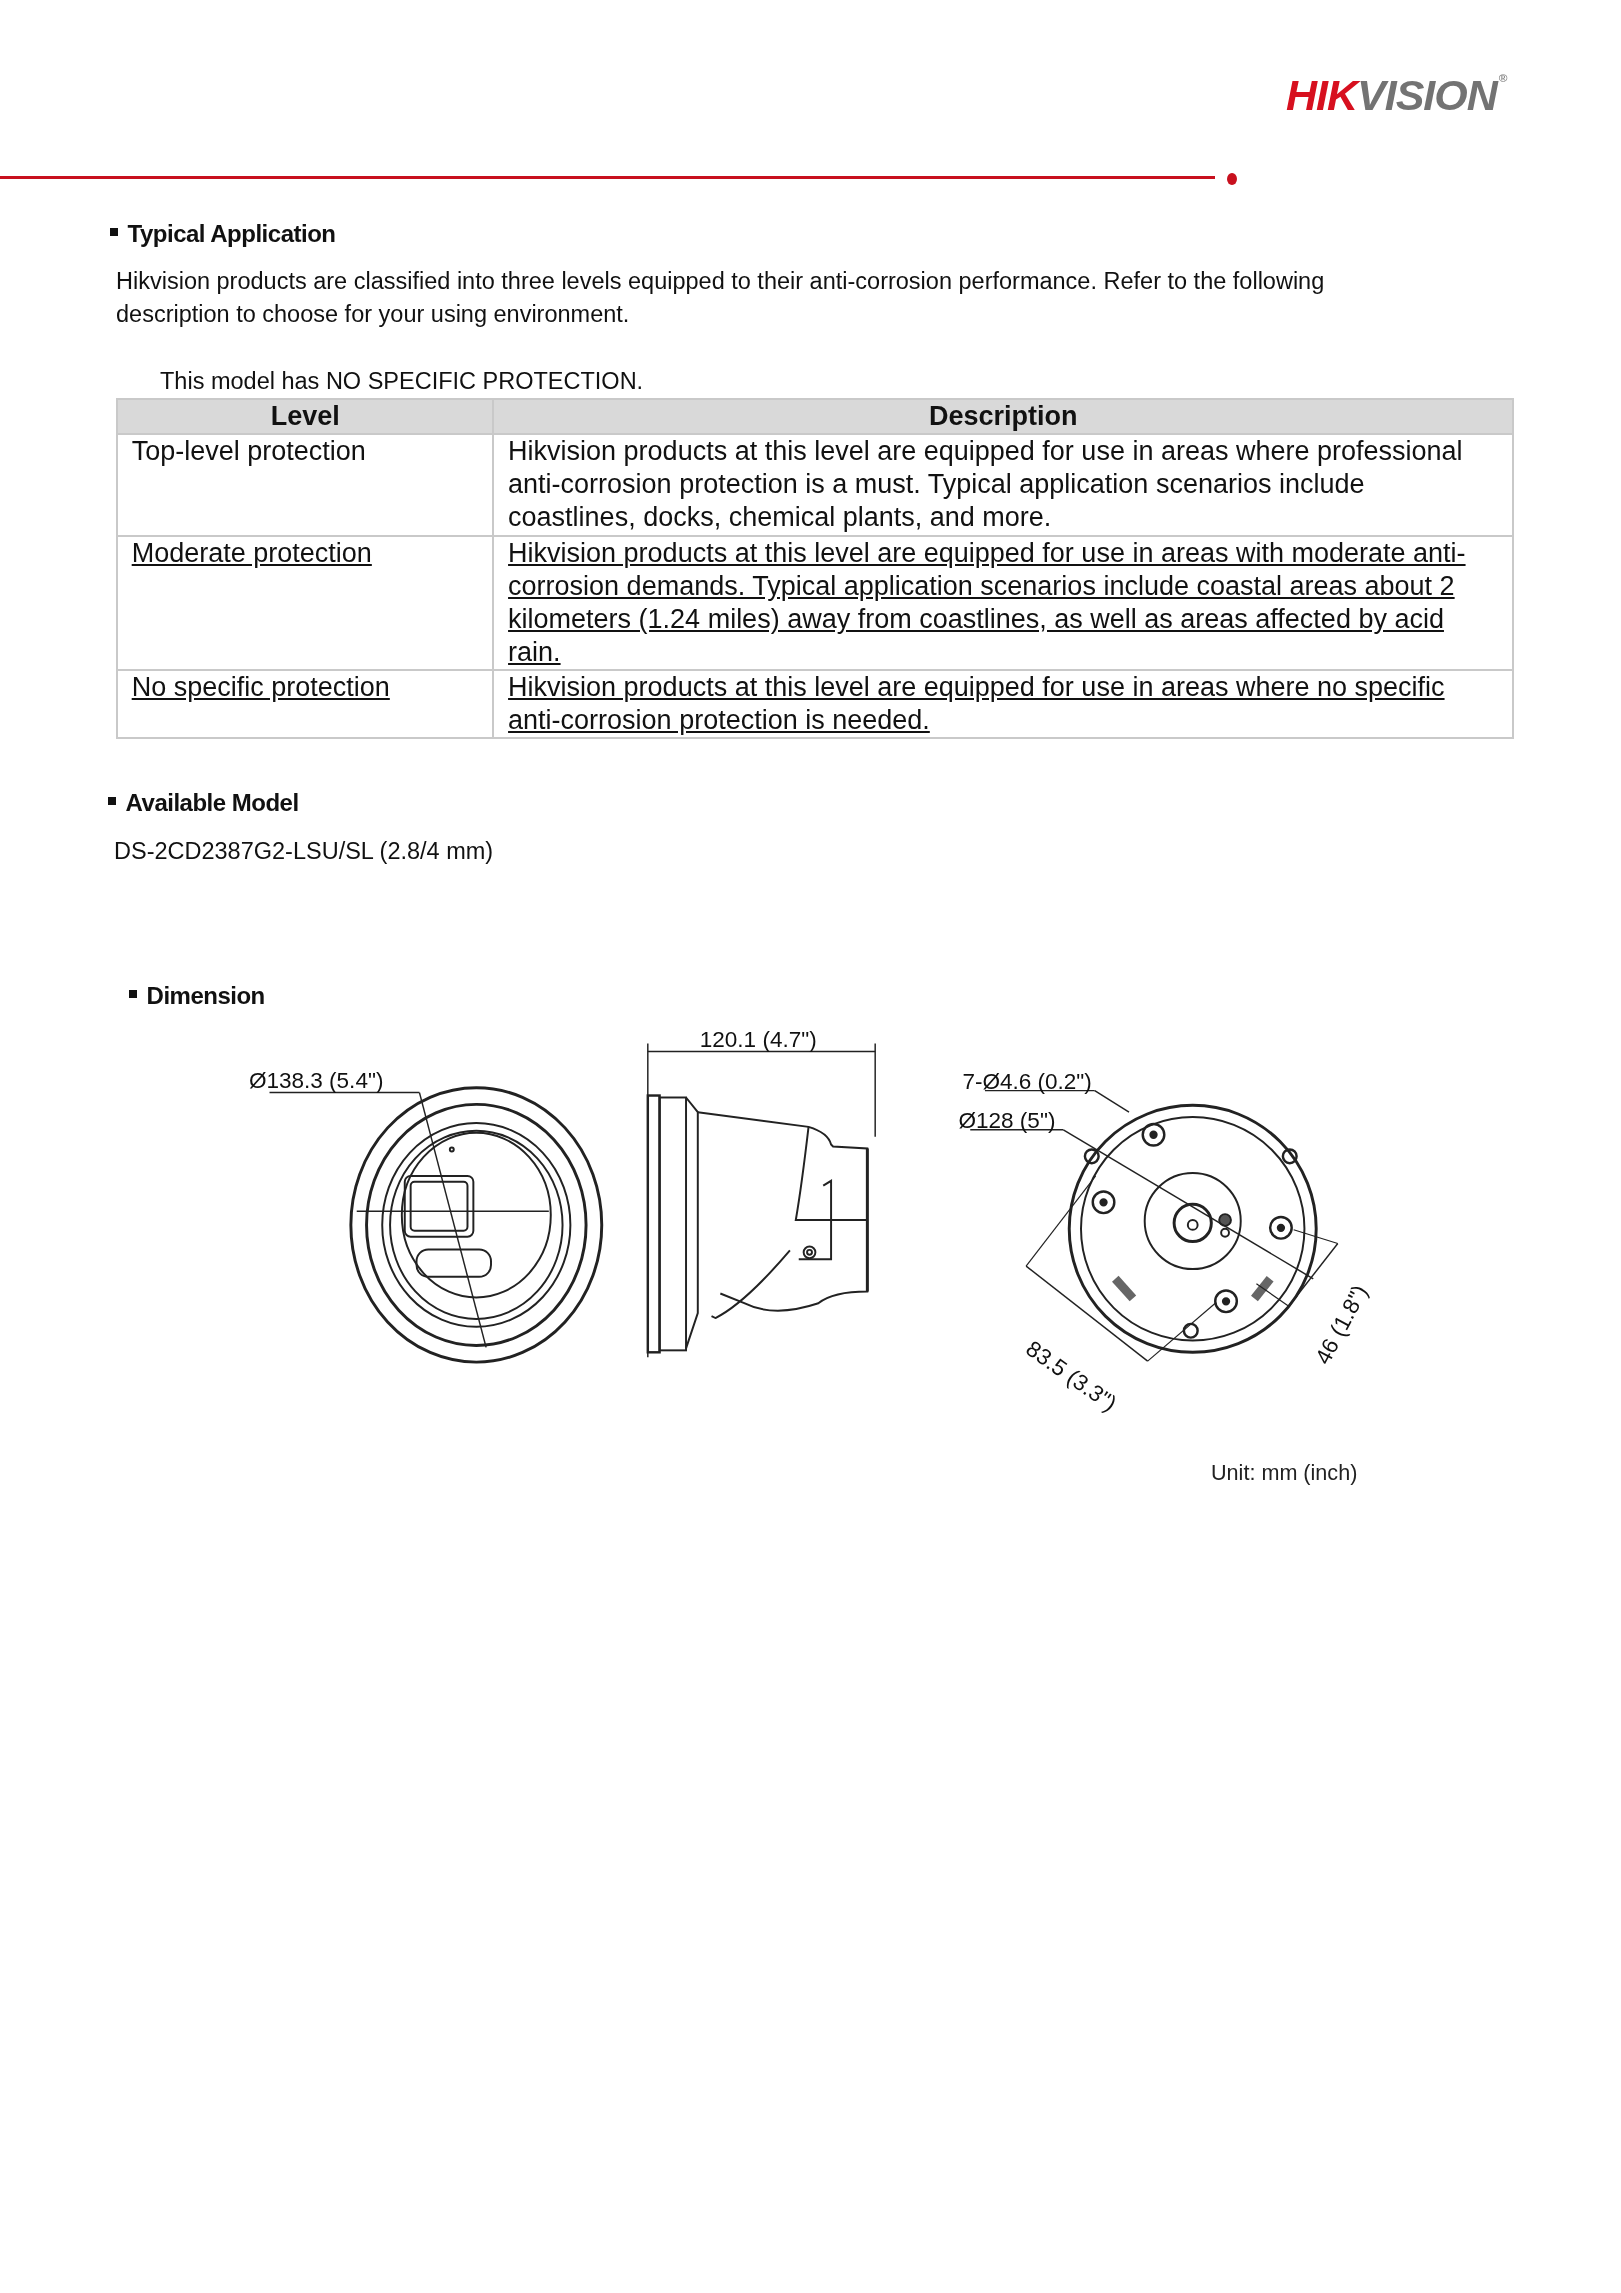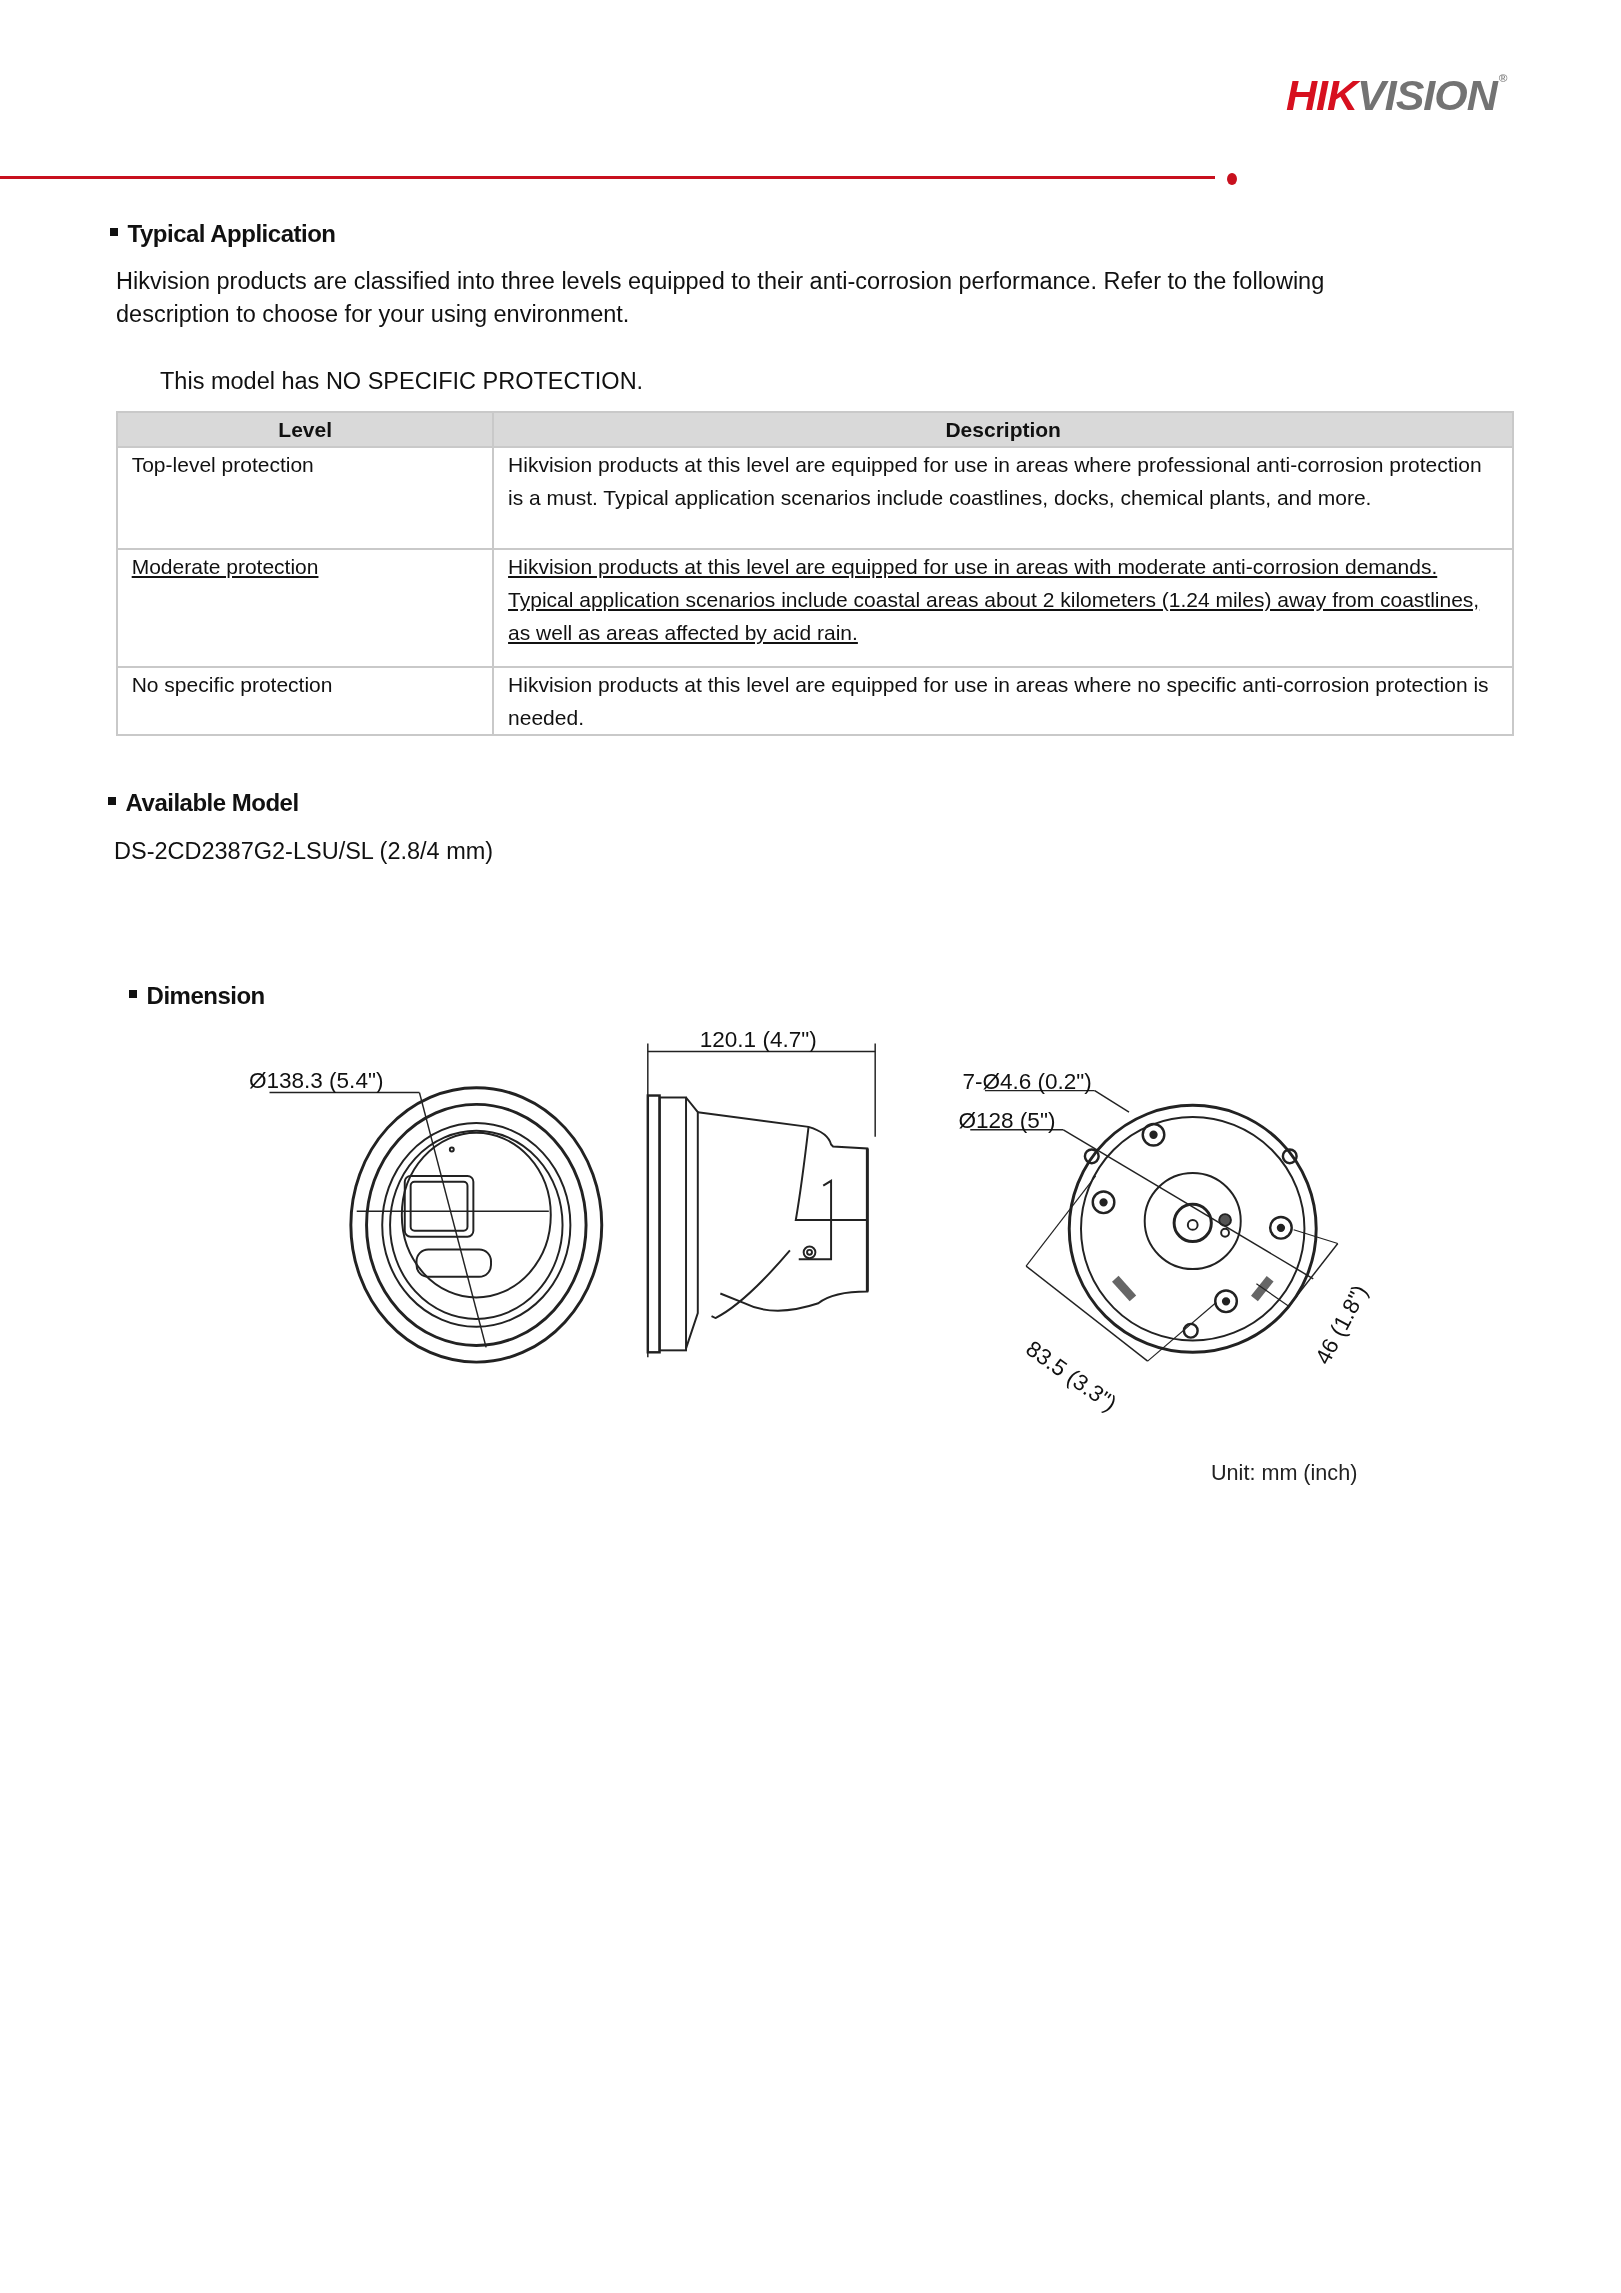--- a/index.html
+++ b/index.html
@@ -11,21 +11,21 @@
   .logo .vis { color:#737373; }
   .logo .reg { font-size:11.8px; color:#888; vertical-align:top; margin-left:2px; font-style:normal; }
   .rule { position:absolute; left:0; top:176px; width:1215px; height:2.9px; background:#c8101e; }
   .rule-dot { position:absolute; left:1227px; top:173px; width:9.8px; height:11.8px; border-radius:50%; background:#c8101e; }
 
   .h2 { position:absolute; font-size:24px; font-weight:bold; font-family:"Liberation Sans", sans-serif; letter-spacing:-0.5px; }
   .h2 .sq { display:inline-block; width:7.8px; height:7.8px; background:#111; vertical-align:middle; margin-right:9.8px; position:relative; top:-3.9px; }
   .p { position:absolute; font-size:23.5px; line-height:33px; }
 
   table.prot { position:absolute; left:116px; top:398px; width:1398px; border-collapse:collapse;
-               font-size:21px; line-height:33px;margin-top:13px; }
+               font-size:27px; line-height:33px; }
   table.prot th { background:#d9d9d9; font-weight:bold; text-align:center; border:2px solid #c9c9c9; padding:0 11.8px; height:33px; }
   table.prot td { border:2px solid #c9c9c9; vertical-align:top; padding:0 13.7px; }
   table.prot td.lvl { width:347px; }
   .unit { position:absolute; left:1211px; top:1460px; font-size:21.6px; color:#222; }
   .dimlabel { font-family:"Liberation Sans", sans-serif; font-size:23px; fill:#111; }
 </style>
 </head>
 <body>
 
 <div class="logo">
@@ -50,21 +50,21 @@
   </thead>
   <tbody>
     <tr style="height:102px;">
       <td class="lvl">Top-level protection</td>
       <td>Hikvision products at this level are equipped for use in areas where professional anti-corrosion protection is a must. Typical application scenarios include coastlines, docks, chemical plants, and more.</td>
     </tr>
     <tr style="height:118px;text-decoration:underline;">
       <td class="lvl">Moderate protection</td>
       <td>Hikvision products at this level are equipped for use in areas with moderate anti-corrosion demands. Typical application scenarios include coastal areas about 2 kilometers (1.24 miles) away from coastlines, as well as areas affected by acid rain.</td>
     </tr>
-    <tr style="height:59px;">
+    <tr style="height:59px;text-decoration:underline;">
       <td class="lvl">No specific protection</td>
       <td>Hikvision products at this level are equipped for use in areas where no specific anti-corrosion protection is needed.</td>
     </tr>
   </tbody>
 </table>
 
 <div class="h2" style="left:108px; top:789px;">
   <span class="sq"></span><span>Available Model</span>
 </div>
 <div class="p" style="left:114px; top:835px;">DS-2CD2387G2-LSU/SL (2.8/4 mm)</div>

